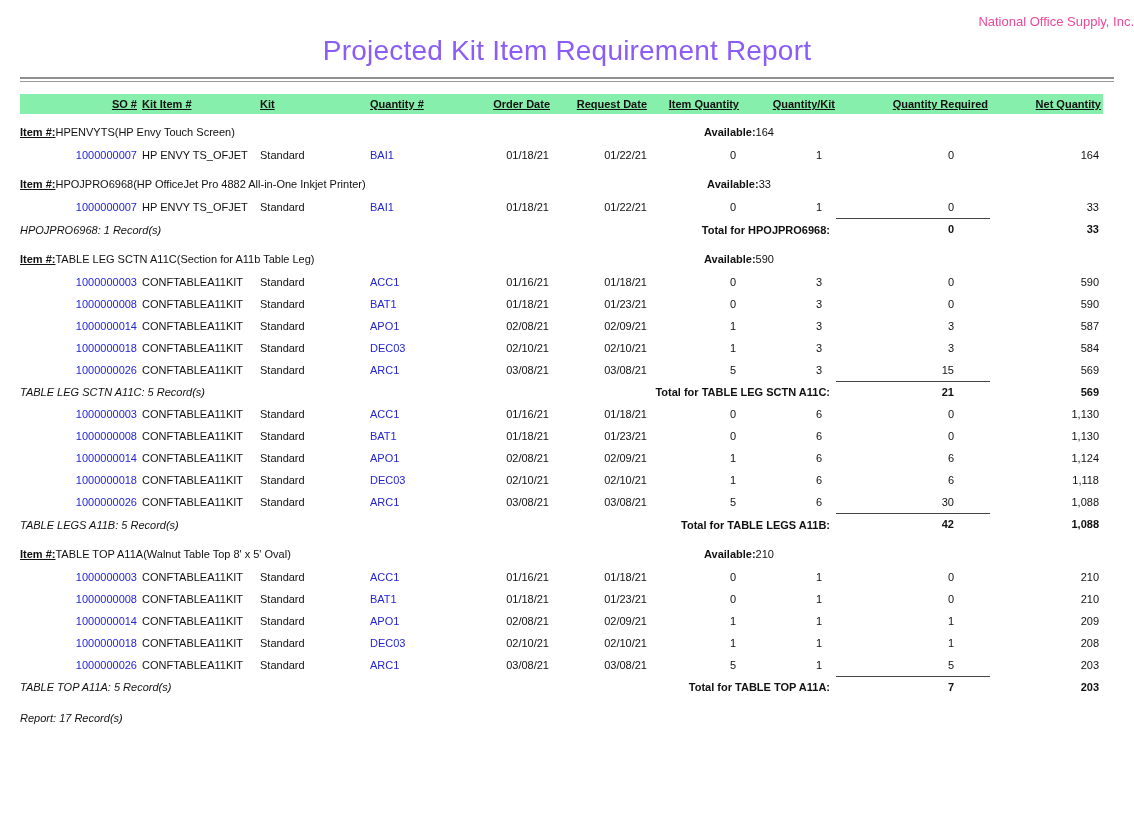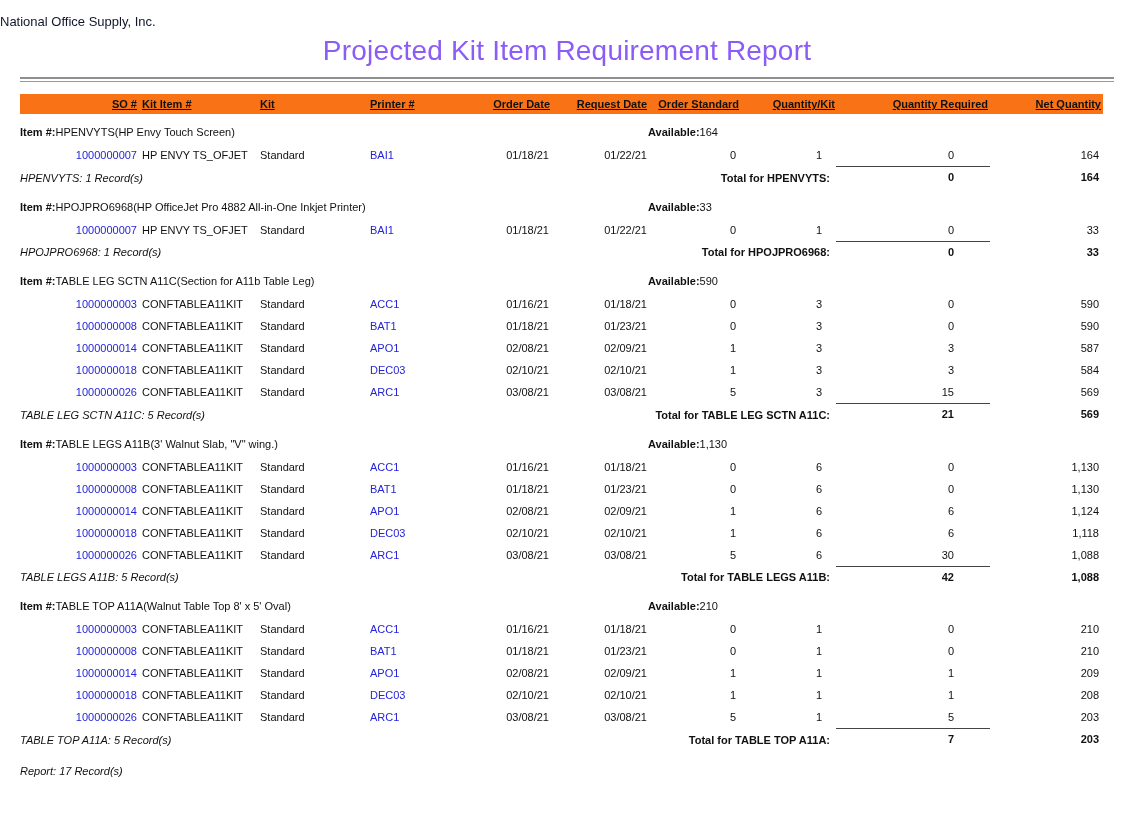--- a/index.html
+++ b/index.html
@@ -1,43 +1,43 @@
 <!DOCTYPE html>
 <html><head>
 <meta charset="utf-8">
 <style>
   html,body{margin:0;padding:0;background:#ffffff;}
   body{width:1134px;height:814px;font-family:"Liberation Sans",sans-serif;color:#111;overflow:hidden;}
-  .company{margin-top:14px;text-align:left;font-size:13px;color:#0f172a;}
+  .company{margin-top:14px;text-align:right;font-size:13px;color:#ec4899;}
   .title{margin:6px 0 10px 0;text-align:center;font-size:28px;font-weight:400;letter-spacing:.2px;color:#8b5cf6;}
   .double-rule{margin:0 20px;height:2px;border-top:2px solid #8f8f8f;border-bottom:1px solid #9a9a9a;}
   table.report{table-layout:fixed;border-collapse:collapse;width:1083px;margin:12px 0 0 20px;}
-  th{background:#f97316;font-size:11px;font-weight:bold;padding:4px 2px;white-space:nowrap;}
+  th{background:#86efac;font-size:11px;font-weight:bold;padding:4px 2px;white-space:nowrap;}
   .hdr{text-decoration:underline;}
   th.c1{text-align:right;padding-right:3px;}
   th.c2,th.c3,th.c4{text-align:left;}
   th.c5{text-align:right;padding-right:3px;margin-top:26px;}
   th.c6{text-align:right;padding-right:1px;}
   th.c7,th.c8{text-align:right;padding-right:1px;}
   th.c9{text-align:right;padding-right:2px;}
   th.c10{text-align:right;padding-right:2px;}
   td{font-size:11px;padding:0 2px;white-space:nowrap;vertical-align:middle;}
   tr.data-row td{height:22px;}
   .so{text-align:right;padding-right:3px;}
   .kitem,.kit,.cust{text-align:left;}
   .odate{text-align:right;padding-right:4px;}
   .rdate{text-align:right;padding-right:1px;}
   .oqty{text-align:right;padding-right:4px;}
   .qkit{text-align:right;padding-right:14px;}
   .qreq{text-align:right;padding-right:36px;}
   .nqty{text-align:right;padding-right:4px;}
   .link{color:#2424d8;cursor:pointer;}
   .item-cell{padding:12px 0 6px 0;}
-  .item-cell b{font-weight:bold;}
-  .avail-cell{text-align:left;padding:12px 6px 6px 0;}
+  .item-cell b{font-weight:bold;text-decoration:underline;}
+  .avail-cell{text-align:center;padding:12px 6px 6px 0;}
   .avail-cell b{font-weight:bold;}
   .ml4{}
   .rec-cell{font-style:italic;padding:5px 0 5px 0;text-align:left;}
   .tlabel-cell{font-weight:bold;text-align:right;padding:5px 6px 5px 0;}
   .total-req{font-weight:bold;border-top:1px solid #444;padding-top:4px;padding-bottom:5px;}
   .total-net{font-weight:bold;padding-top:4px;padding-bottom:5px;}
   .footer{font-style:italic;font-size:11px;margin:14px 0 0 20px;color:#111;}
 </style>
 </head>
 <body>
@@ -57,24 +57,24 @@
       <col style="width:92px">
       <col style="width:96px">
     <col style="width:154px">
       <col style="width:113px">
   </colgroup>
   <thead>
     <tr id="header-row">
         <th class="c1"><span class="hdr">SO #</span></th>
         <th class="c2"><span class="hdr">Kit Item #</span></th>
         <th class="c3"><span class="hdr">Kit</span></th>
-        <th class="c4"><span class="hdr">Printer #</span></th>
+        <th class="c4"><span class="hdr">Quantity #</span></th>
         <th class="c5"><span class="hdr">Order Date</span></th>
         <th class="c6"><span class="hdr">Request Date</span></th>
-        <th class="c7"><span class="hdr">Order Standard</span></th>
+        <th class="c7"><span class="hdr">Item Quantity</span></th>
         <th class="c8"><span class="hdr">Quantity/Kit</span></th>
         <th class="c9"><span class="hdr">Quantity Required</span></th>
         <th class="c10"><span class="hdr">Net Quantity</span></th>
       </tr>
   </thead>
   <tbody id="report-body">
       <tr>
         <td class="item-cell" colspan="6"><b>Item #:</b><span class="ml4">HPENVYTS</span><span class="ml4">(HP Envy Touch Screen)</span></td>
         <td class="avail-cell" colspan="2"><b>Available:</b><span class="ml4">164</span></td>
         <td colspan="1"></td>
@@ -84,26 +84,20 @@
         <td class="so link">1000000007</td>
         <td class="kitem">HP ENVY TS_OFJET</td>
         <td class="kit">Standard</td>
         <td class="cust link">BAI1</td>
         <td class="odate">01/18/21</td>
         <td class="rdate">01/22/21</td>
         <td class="oqty">0</td>
         <td class="qkit">1</td>
         <td class="qreq">0</td>
         <td class="nqty">164</td>
-      </tr>
-      <tr>
-        <td class="rec-cell" colspan="4">HPENVYTS: 1 Record(s)</td>
-        <td class="tlabel-cell" colspan="4">Total for HPENVYTS:</td>
-        <td class="qreq total-req">0</td>
-        <td class="nqty total-net">164</td>
       </tr>
       <tr>
         <td class="item-cell" colspan="6"><b>Item #:</b><span class="ml4">HPOJPRO6968</span><span class="ml4">(HP OfficeJet Pro 4882 All-in-One Inkjet Printer)</span></td>
         <td class="avail-cell" colspan="2"><b>Available:</b><span class="ml4">33</span></td>
         <td colspan="1"></td>
         <td colspan="1"></td>
       </tr>
       <tr class="data-row">
         <td class="so link">1000000007</td>
         <td class="kitem">HP ENVY TS_OFJET</td>
@@ -186,26 +180,20 @@
         <td class="oqty">5</td>
         <td class="qkit">3</td>
         <td class="qreq">15</td>
         <td class="nqty">569</td>
       </tr>
       <tr>
         <td class="rec-cell" colspan="4">TABLE LEG SCTN A11C: 5 Record(s)</td>
         <td class="tlabel-cell" colspan="4">Total for TABLE LEG SCTN A11C:</td>
         <td class="qreq total-req">21</td>
         <td class="nqty total-net">569</td>
-      </tr>
-      <tr>
-        <td class="item-cell" colspan="6"><b>Item #:</b><span class="ml4">TABLE LEGS A11B</span><span class="ml4">(3' Walnut Slab, "V" wing.)</span></td>
-        <td class="avail-cell" colspan="2"><b>Available:</b><span class="ml4">1,130</span></td>
-        <td colspan="1"></td>
-        <td colspan="1"></td>
       </tr>
       <tr class="data-row">
         <td class="so link">1000000003</td>
         <td class="kitem">CONFTABLEA11KIT</td>
         <td class="kit">Standard</td>
         <td class="cust link">ACC1</td>
         <td class="odate">01/16/21</td>
         <td class="rdate">01/18/21</td>
         <td class="oqty">0</td>
         <td class="qkit">6</td>

